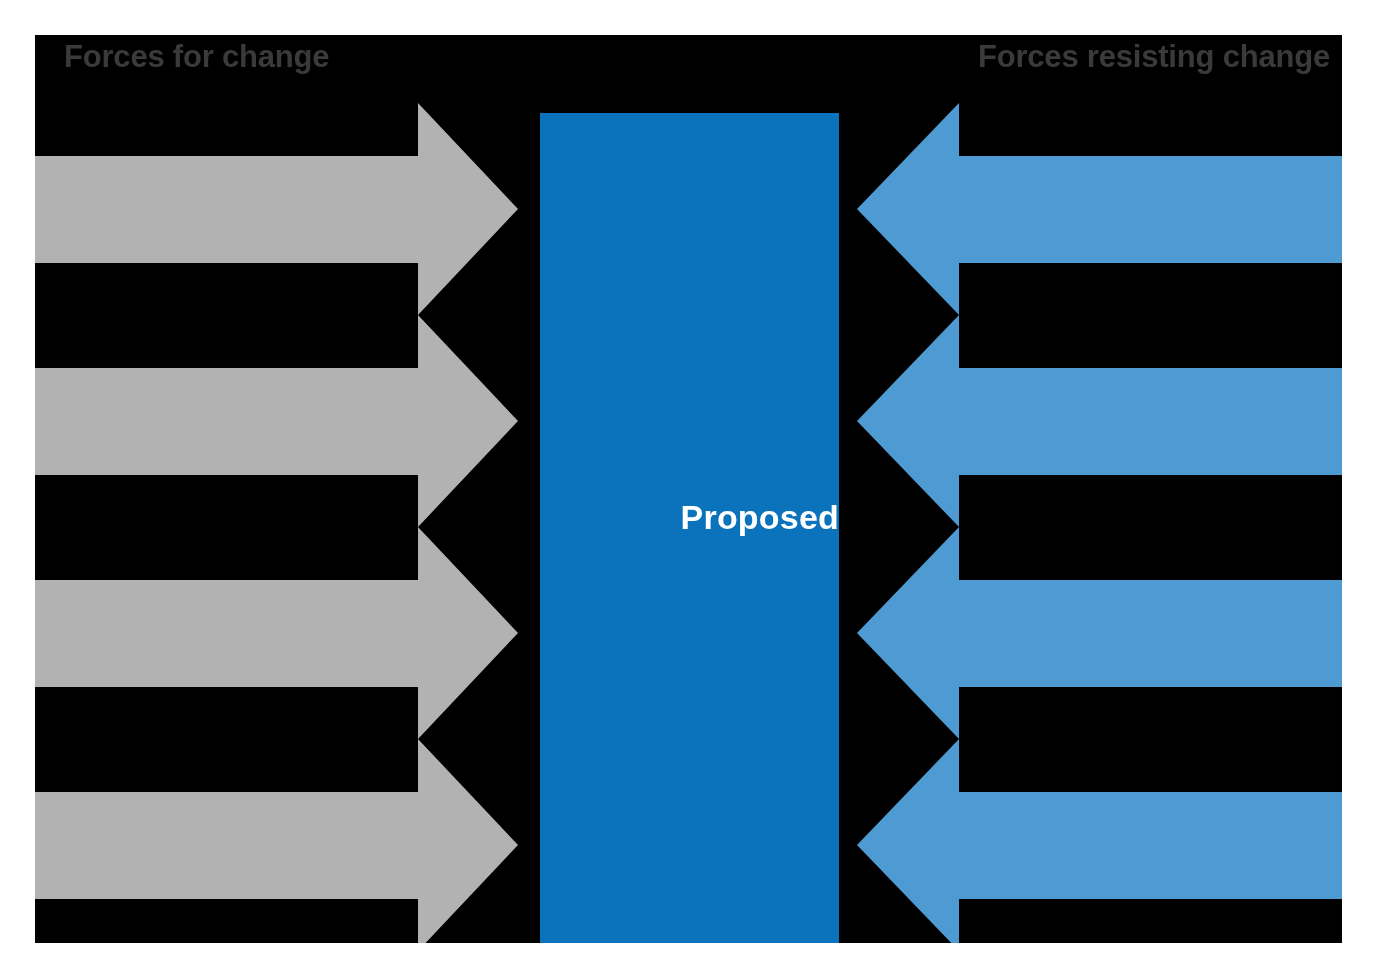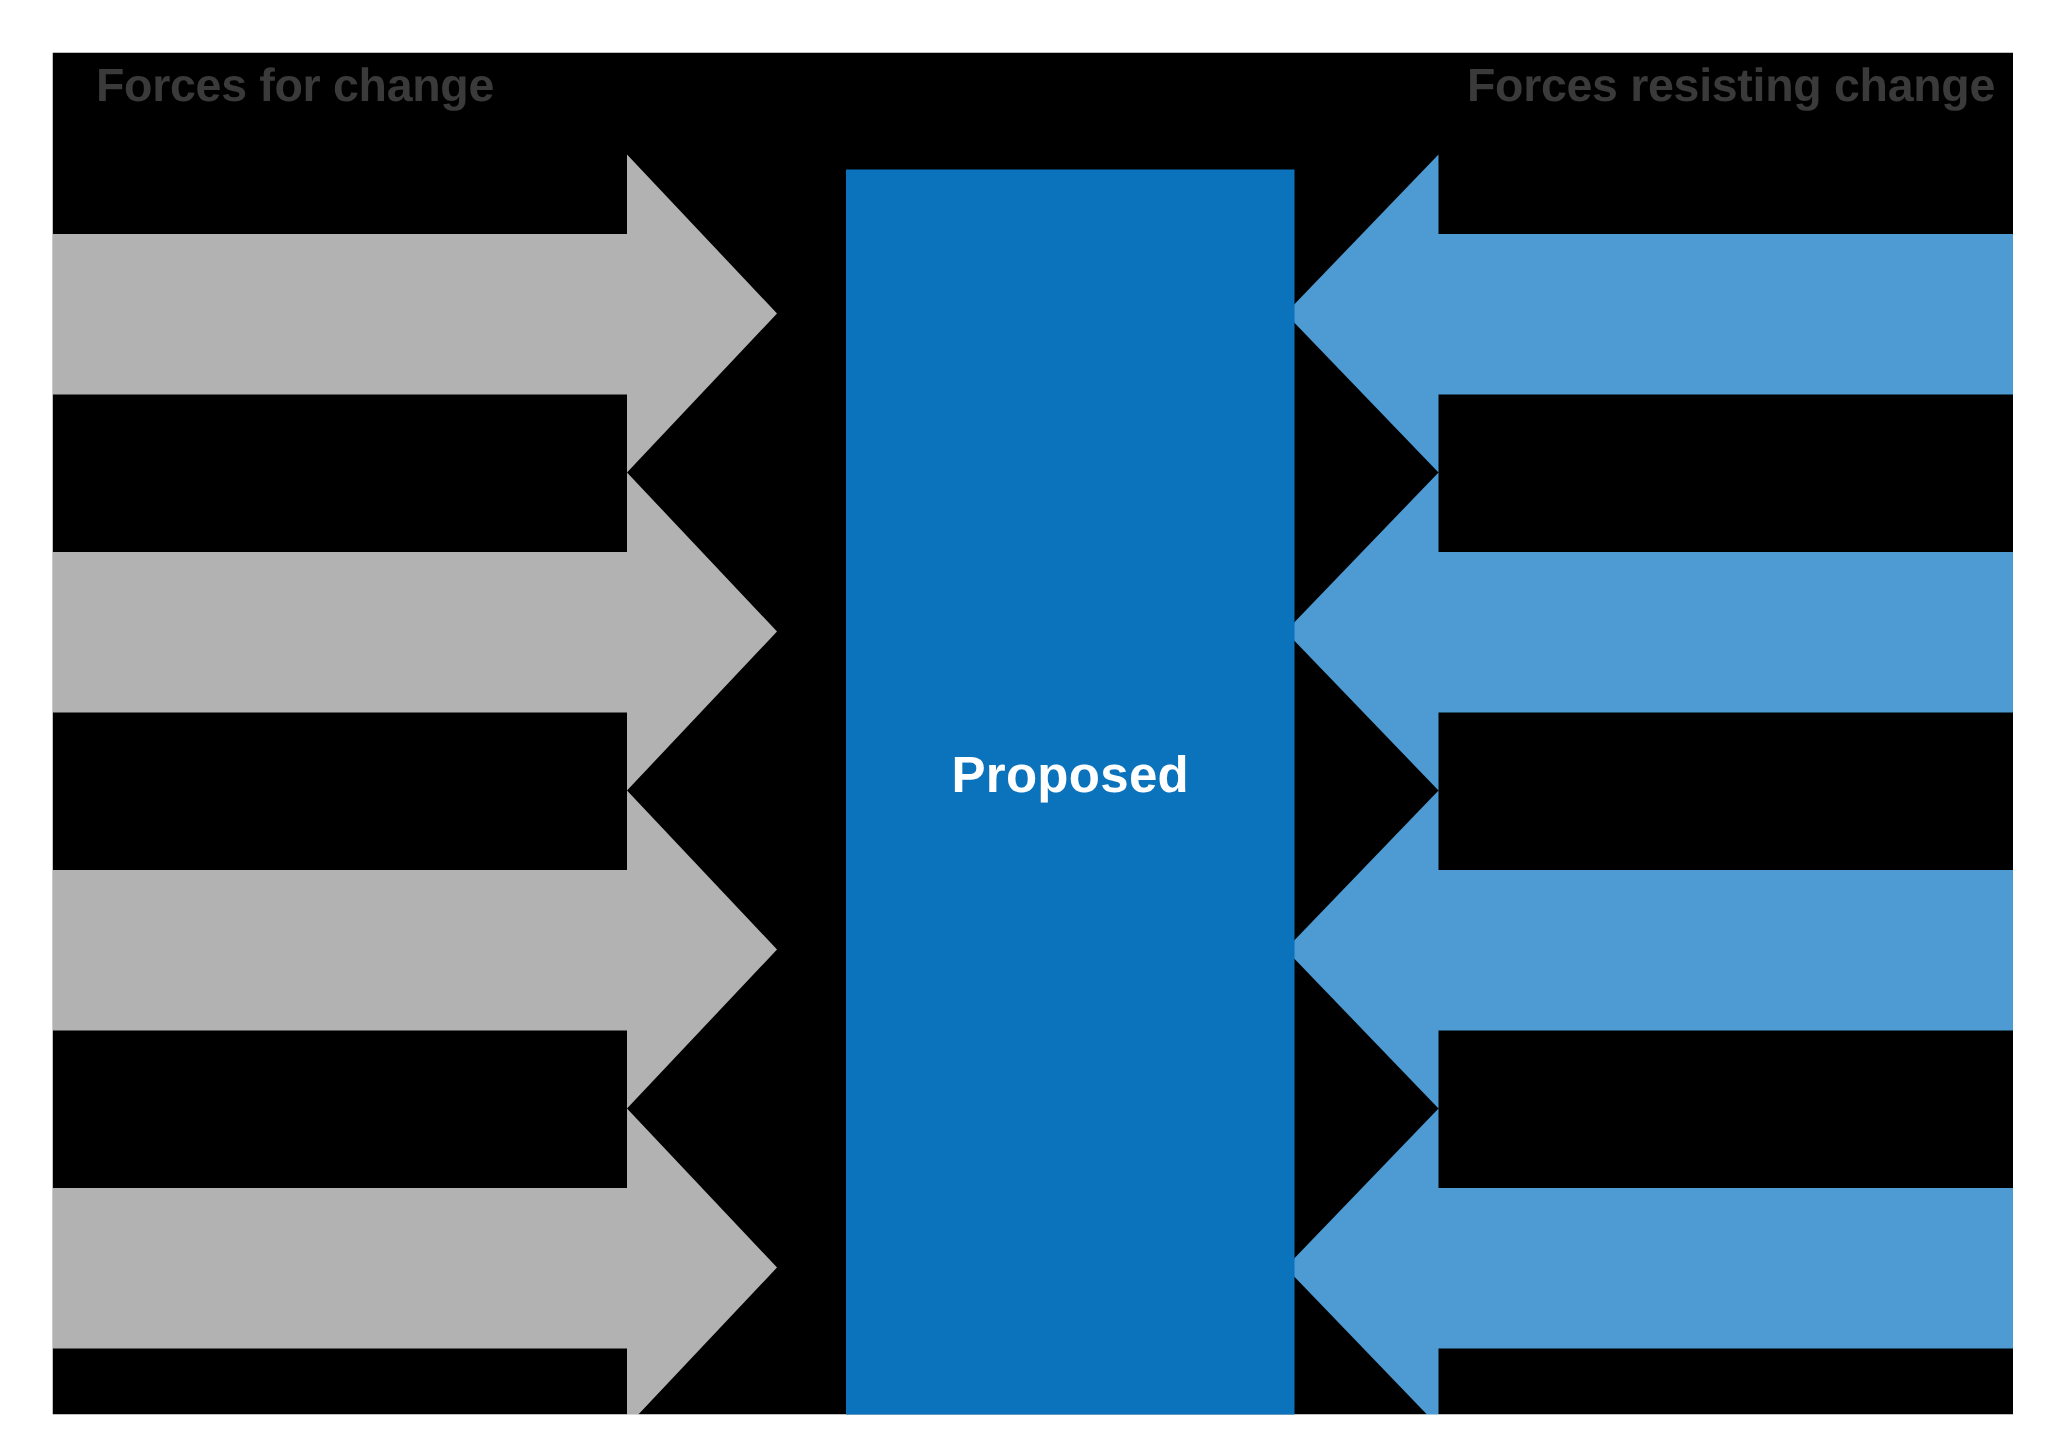--- a/index.html
+++ b/index.html
@@ -53,22 +53,21 @@
   
   .center-box {
     position: absolute;
     left: 540px;
     top: 113px;
     width: 299px;
     height: 830px;
     background: #0b72bc;
     display: flex;
     align-items: center;
-    justify-content: center;
-    margin-left: 24px;
+    justify-content: flex-end;
   }
   .center-text {
     color: #ffffff;
     font-size: 34px;
     font-weight: bold;
     line-height: 1.28;
     text-align: center;
     letter-spacing: 0.2px;
     padding-bottom: 20px;
   }

